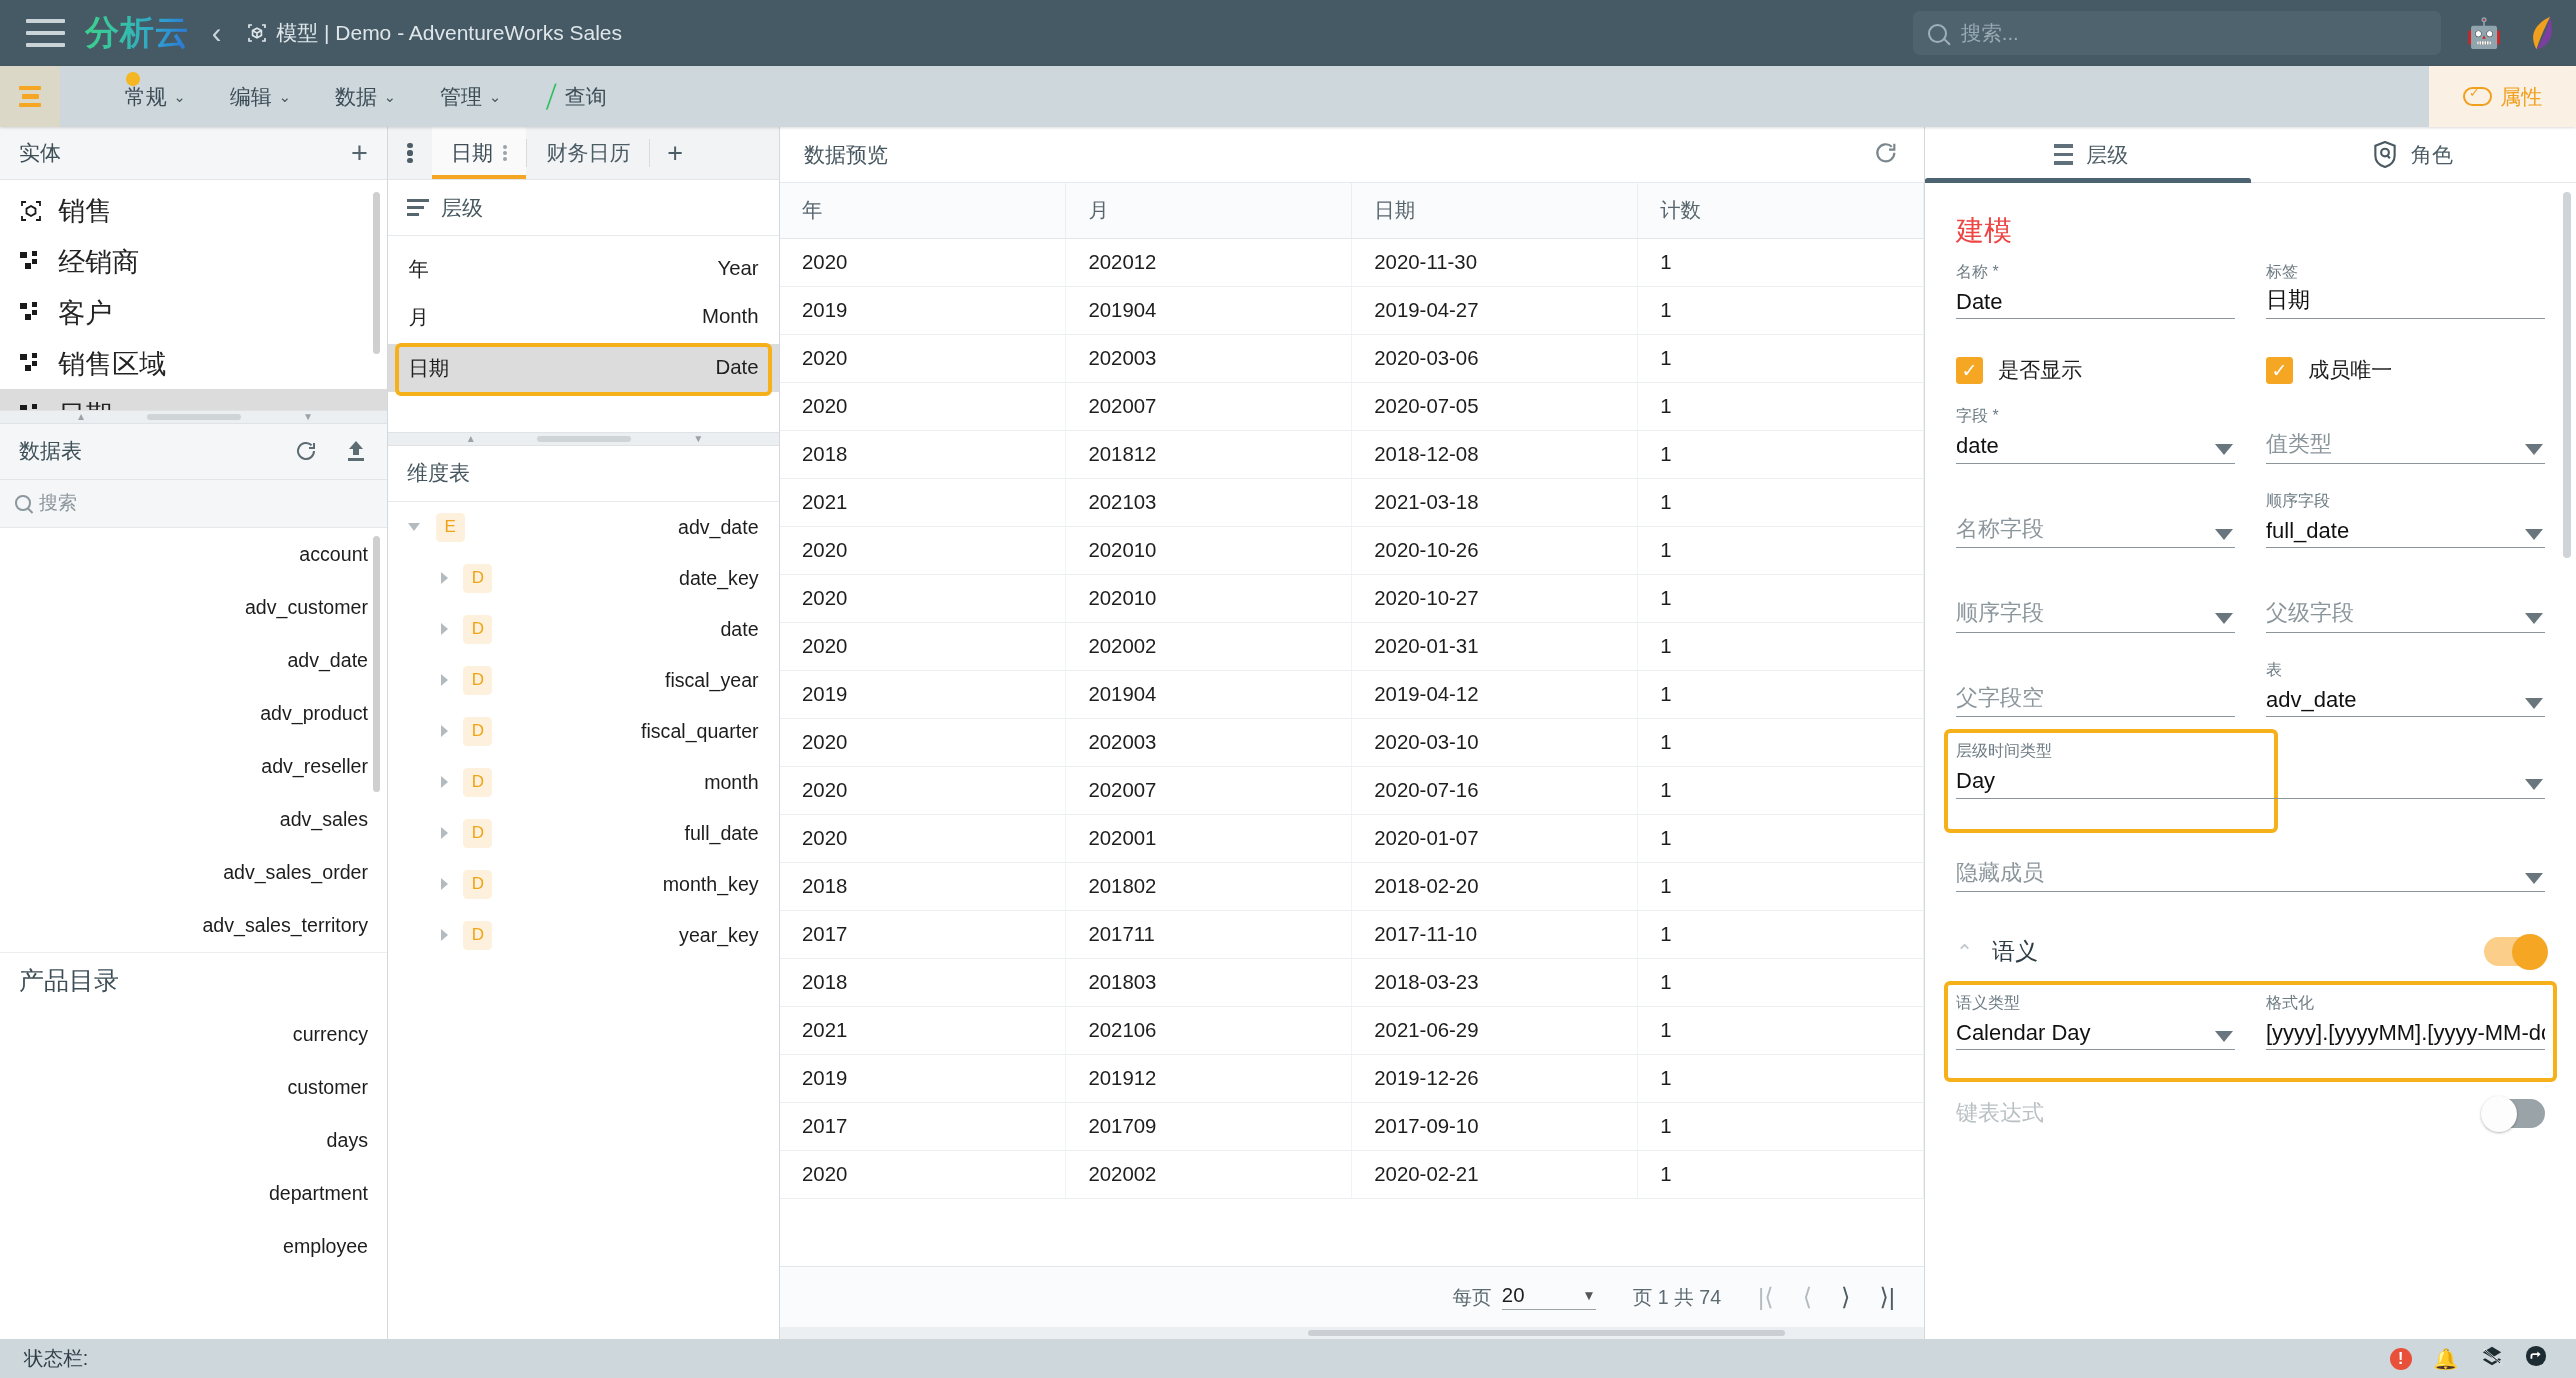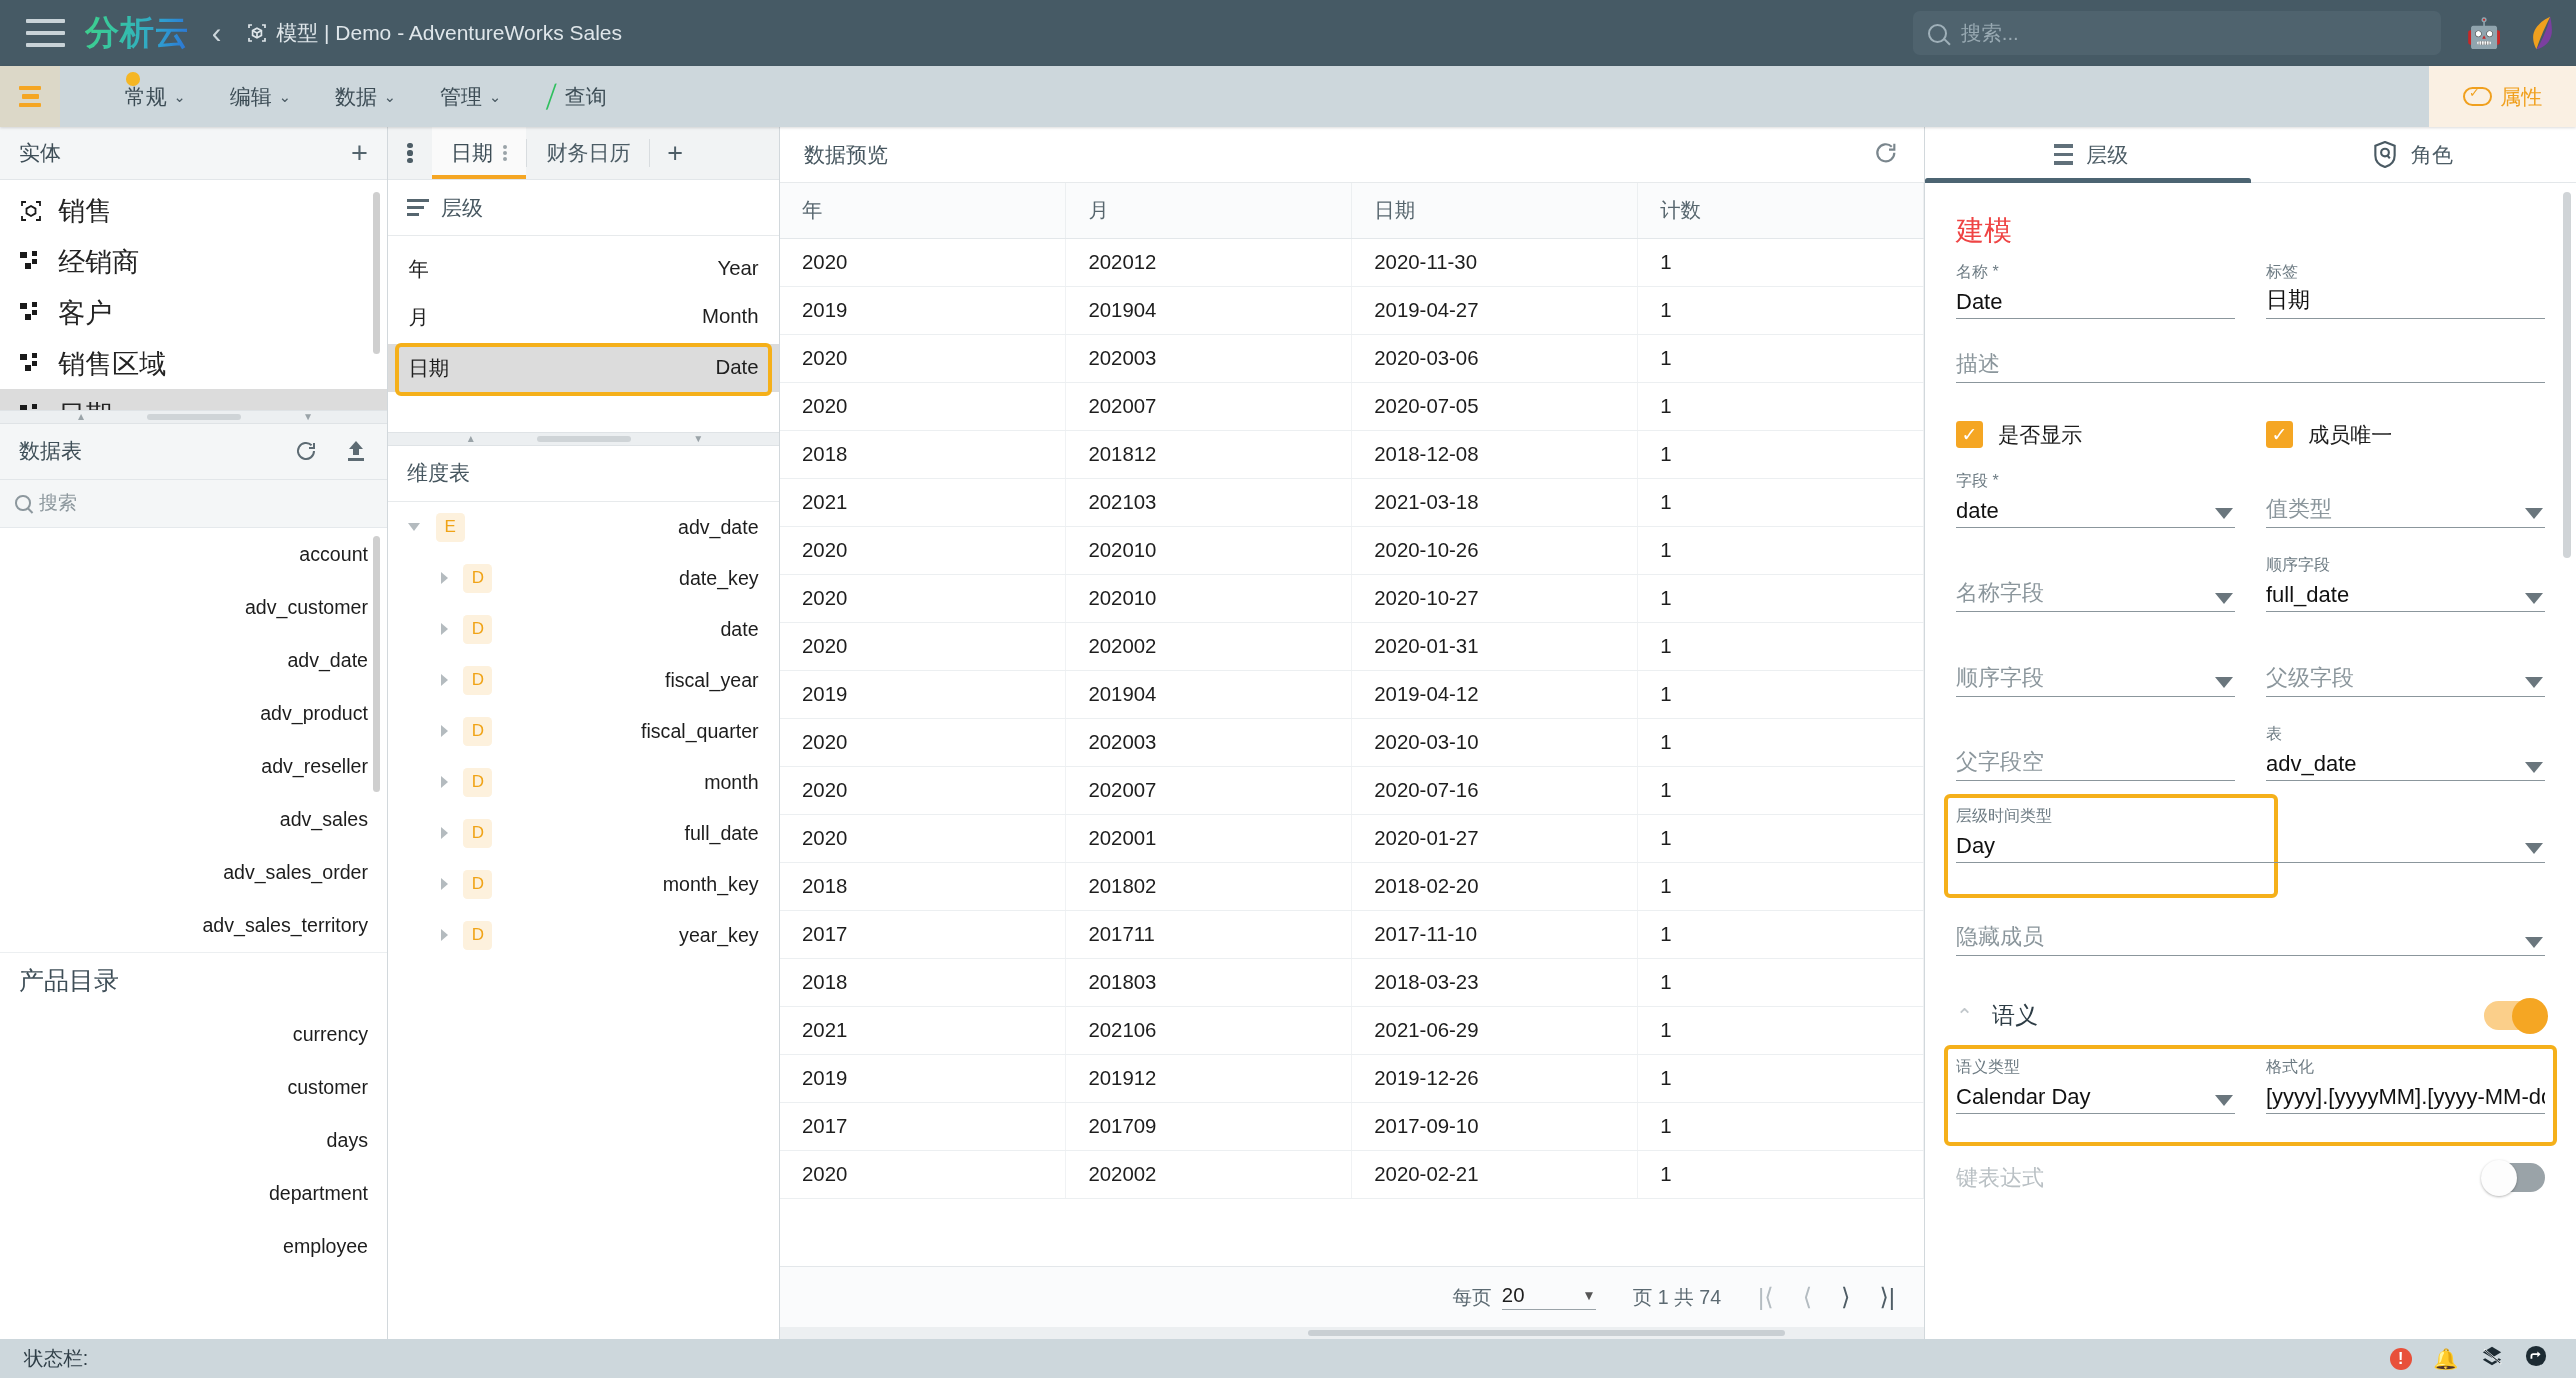--- a/index.html
+++ b/index.html
@@ -602,21 +602,21 @@
             </tr>
             <tr>
               <td>2020</td>
               <td>202007</td>
               <td>2020-07-16</td>
               <td>1</td>
             </tr>
             <tr>
               <td>2020</td>
               <td>202001</td>
-              <td>2020-01-27</td>
+              <td>2020-01-07</td>
               <td>1</td>
             </tr>
             <tr>
               <td>2018</td>
               <td>201802</td>
               <td>2018-02-20</td>
               <td>1</td>
             </tr>
             <tr>
               <td>2017</td>
@@ -712,25 +712,20 @@
           <div class="field">
             <div class="flabel">名称 *</div>
             <div class="fvalue">Date</div>
           </div>
           <div class="field">
             <div class="flabel">标签</div>
             <div class="fvalue">日期</div>
           </div>
         </div>
 
-        <div class="frow" style="margin-top:22px;">
-          <div class="field" style="flex:1 1 100%;">
-            <div class="fvalue ph">描述</div>
-          </div>
-        </div>
 
         <div class="cbrow">
           <div class="cbitem">
             <span class="cbox">✓</span>
             <span class="cblabel">是否显示</span>
           </div>
           <div class="cbitem">
             <span class="cbox">✓</span>
             <span class="cblabel">成员唯一</span>
           </div>

